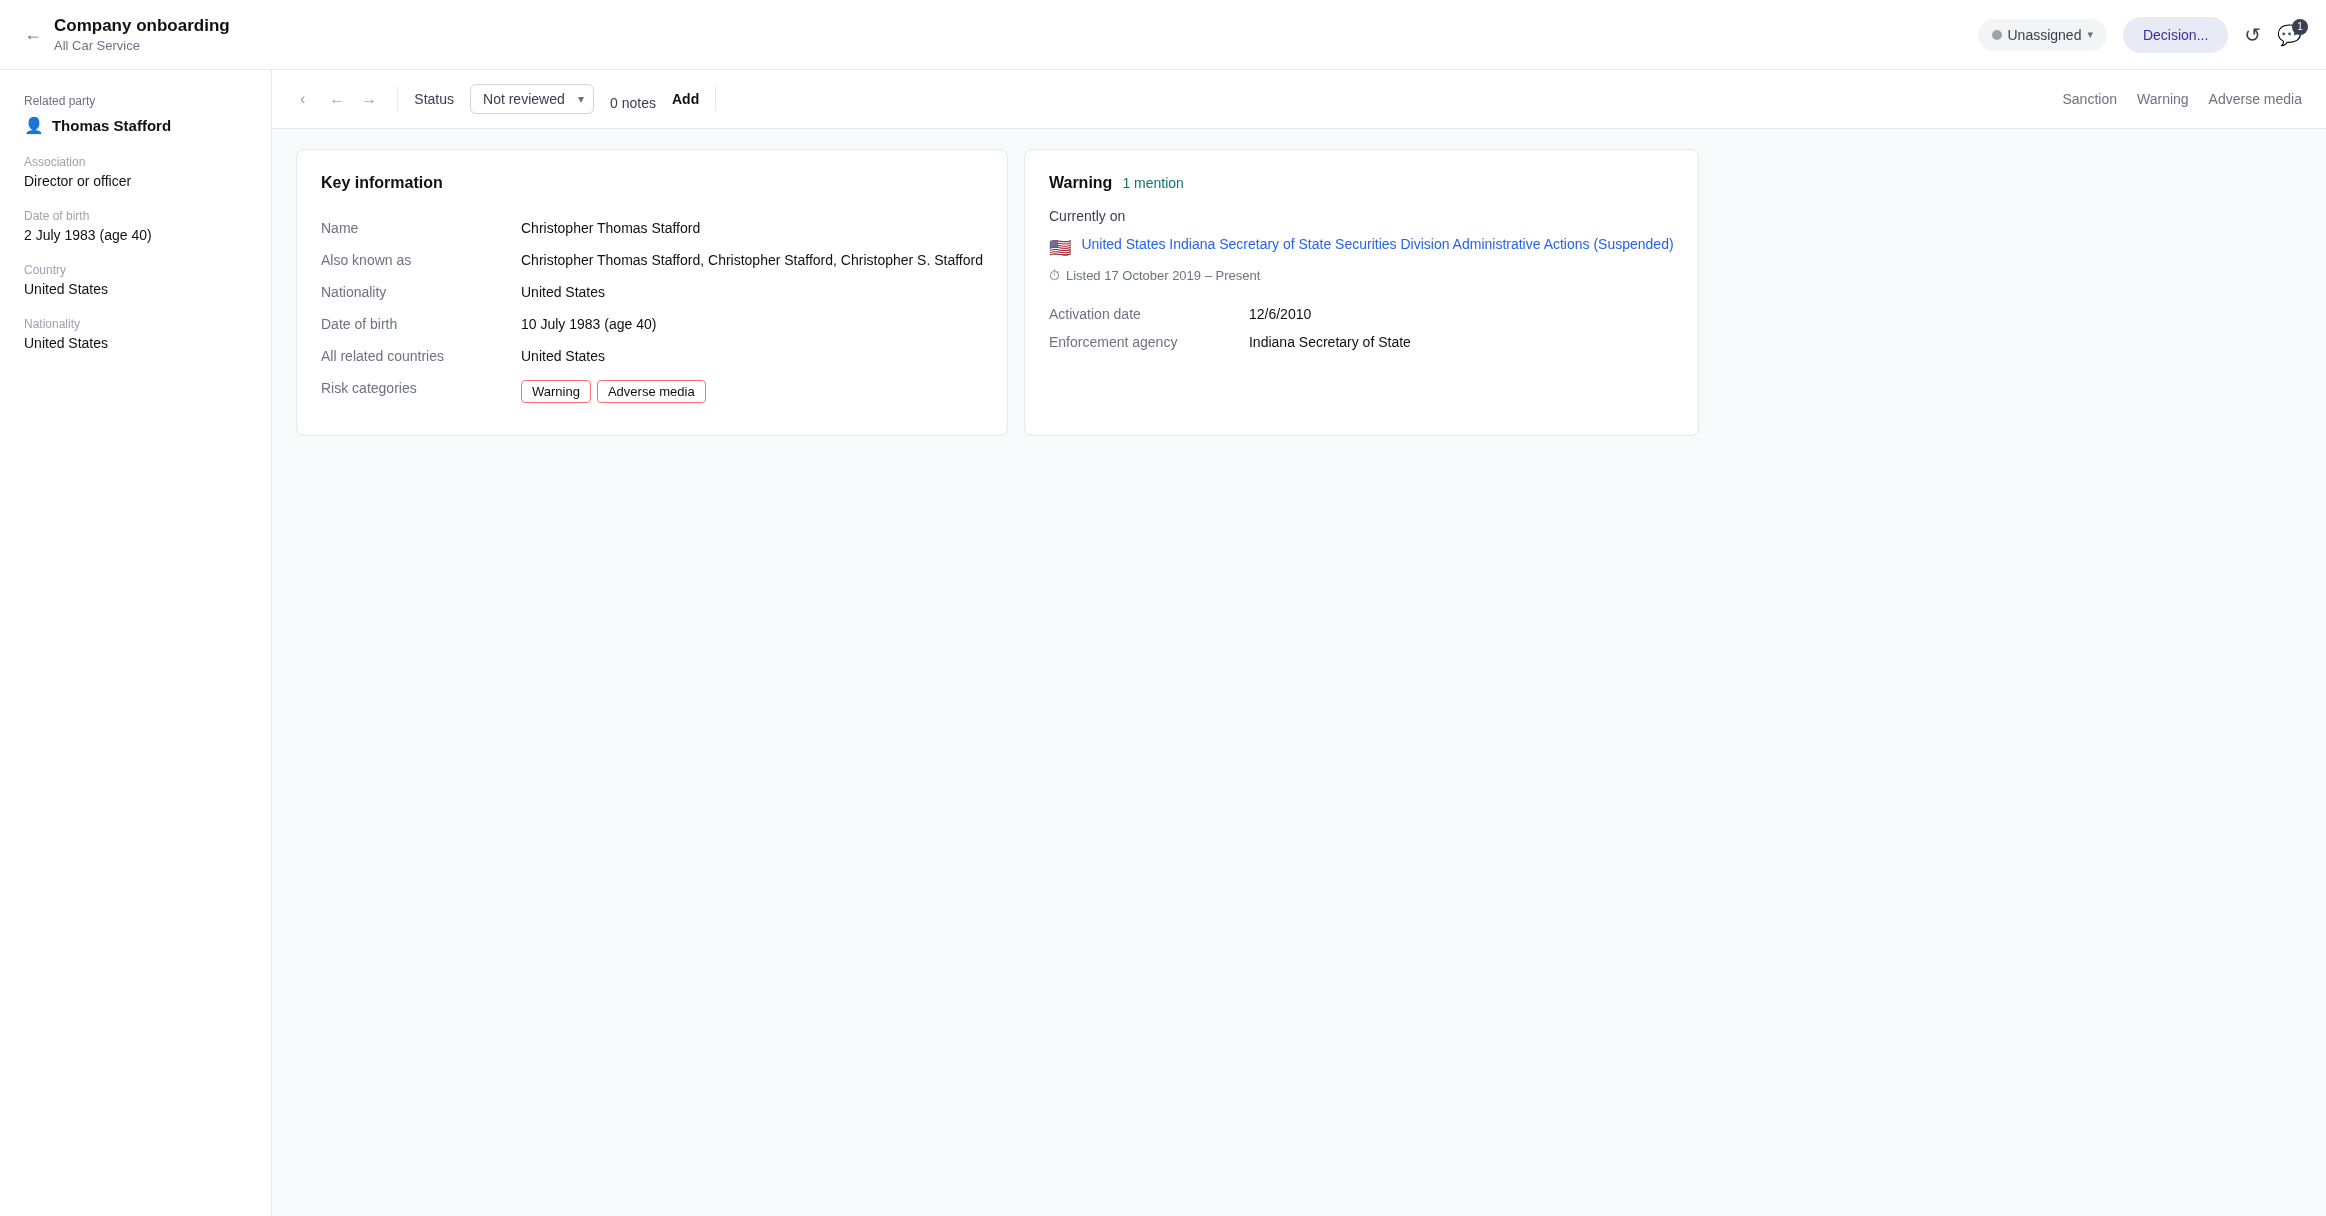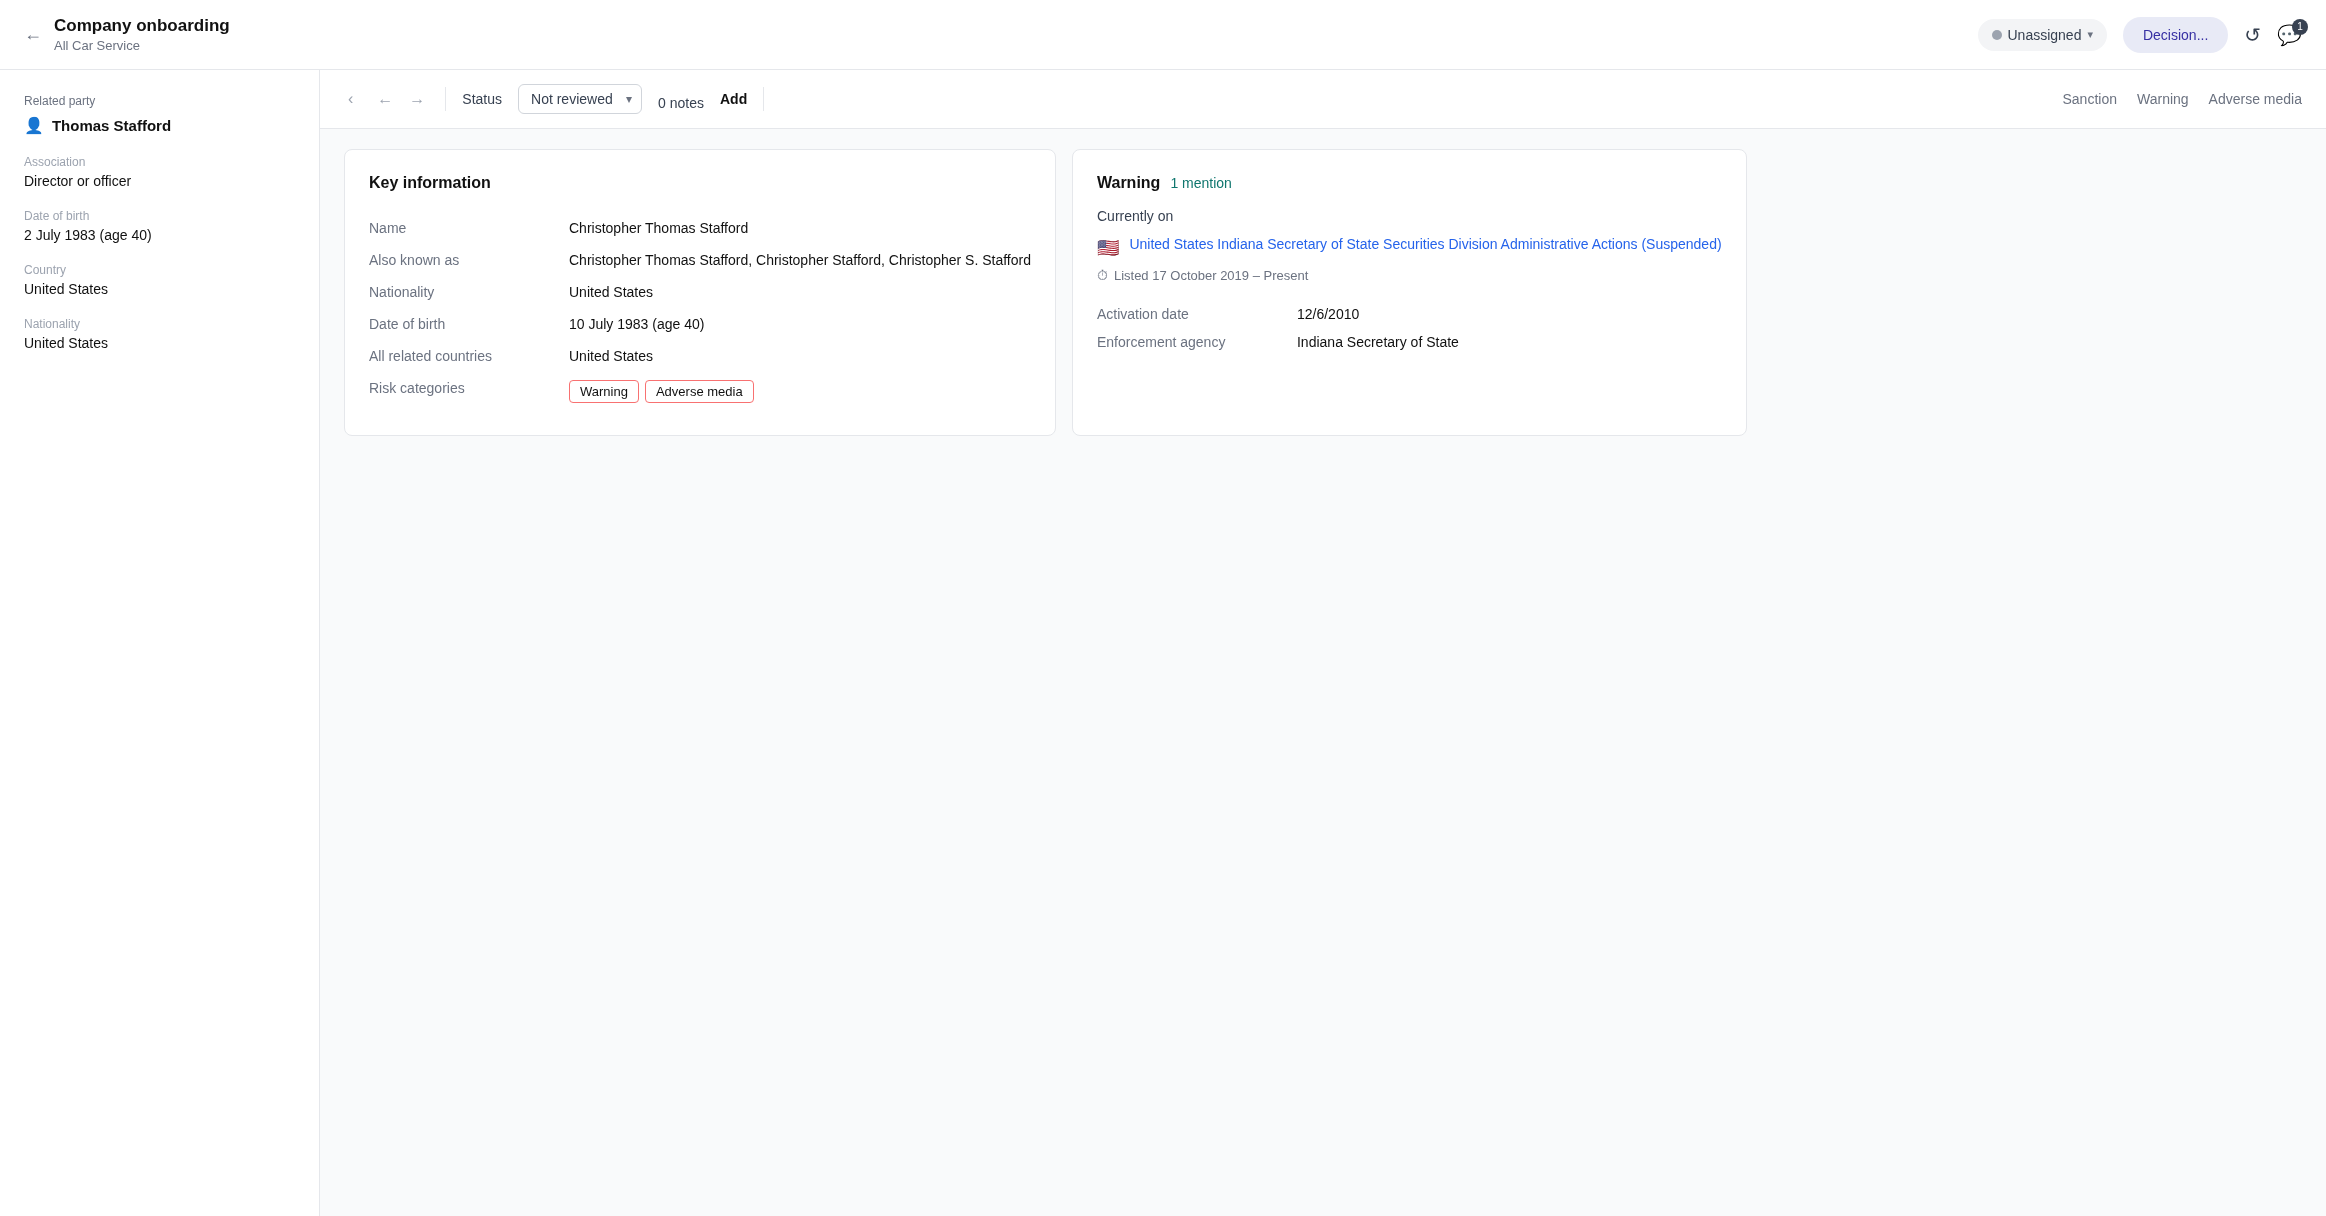--- a/index.html
+++ b/index.html
@@ -27,21 +27,21 @@
       padding: 10px 20px; cursor: pointer; font-size: 14px; color: #3730a3; font-weight: 500;
     }
     .icon-btn { background: none; border: none; cursor: pointer; font-size: 20px; color: #374151; display: flex; align-items: center; }
     .icon-badge { position: relative; }
     .badge { position: absolute; top: -4px; right: -6px; background: #374151; color: #fff; border-radius: 50%; width: 16px; height: 16px; font-size: 10px; display: flex; align-items: center; justify-content: center; }
 
     
     .main-layout { display: flex; height: calc(100vh - 70px); }
 
     
-    .sidebar { width: 320px; border-right: 1px solid #e5e7eb; padding: 24px; flex-shrink: 0; }
+    .sidebar { width: 272px; border-right: 1px solid #e5e7eb; padding: 24px; flex-shrink: 0; }
     .related-party-label { font-size: 12px; color: #6b7280; text-transform: none; margin-bottom: 8px; }
     .person-row { display: flex; align-items: center; gap: 8px; margin-bottom: 20px; }
     .person-icon { font-size: 16px; color: #374151; }
     .person-name { font-size: 15px; font-weight: 700; color: #111; }
     .info-section { margin-bottom: 20px; }
     .info-label { font-size: 12px; color: #9ca3af; margin-bottom: 4px; }
     .info-value { font-size: 14px; color: #111; font-weight: 400; }
 
     
     .content-area { flex: 1; overflow-y: auto; background: #f9fafb; }

